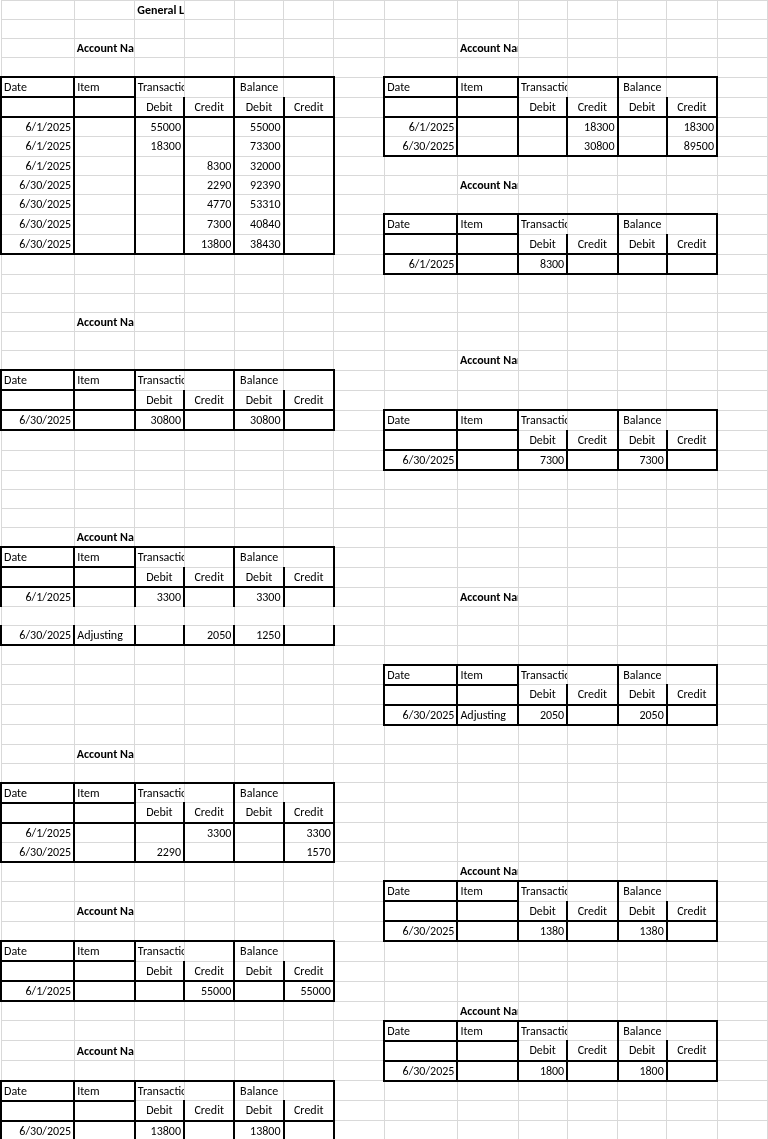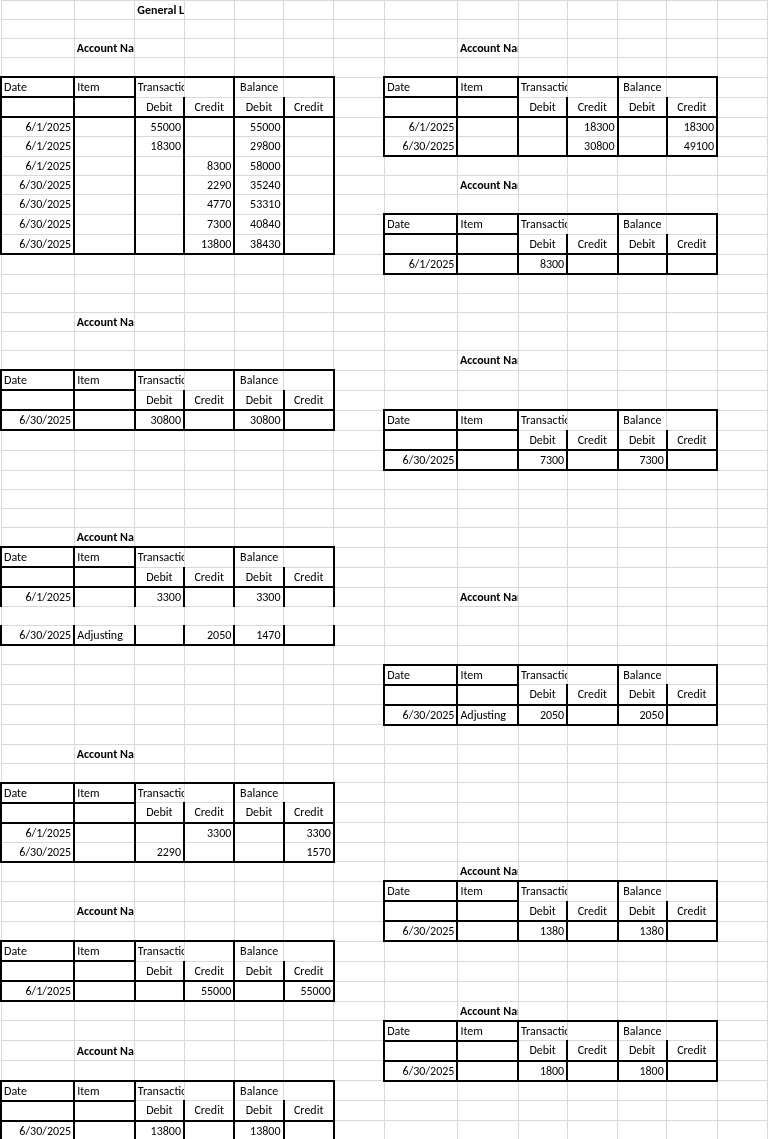--- a/index.html
+++ b/index.html
@@ -150,53 +150,53 @@
           <td class="ar bl br">18300</td>
           <td class="ar bl"></td>
           <td class="ar bl br">18300</td>
           <td></td>
         </tr>
         <tr>
           <td class="ar bl">6/1/2025</td>
           <td class="al bl"></td>
           <td class="ar bl">18300</td>
           <td class="ar bl br"></td>
-          <td class="ar bl">29800</td>
+          <td class="ar bl">73300</td>
           <td class="ar bl br"></td>
           <td></td>
           <td class="ar bl bb">6/30/2025</td>
           <td class="al bl bb"></td>
           <td class="ar bl bb"></td>
           <td class="ar bl br bb">30800</td>
           <td class="ar bl bb"></td>
-          <td class="ar bl br bb">49100</td>
+          <td class="ar bl br bb">89500</td>
           <td></td>
         </tr>
         <tr>
           <td class="ar bl">6/1/2025</td>
           <td class="al bl"></td>
           <td class="ar bl"></td>
           <td class="ar bl br">8300</td>
-          <td class="ar bl">58000</td>
+          <td class="ar bl">32000</td>
           <td class="ar bl br"></td>
           <td></td>
           <td></td>
           <td></td>
           <td></td>
           <td></td>
           <td></td>
           <td></td>
           <td></td>
         </tr>
         <tr>
           <td class="ar bl">6/30/2025</td>
           <td class="al bl"></td>
           <td class="ar bl"></td>
           <td class="ar bl br">2290</td>
-          <td class="ar bl">35240</td>
+          <td class="ar bl">92390</td>
           <td class="ar bl br"></td>
           <td></td>
           <td></td>
           <td class="b al">Account Name: Rent Expense</td>
           <td></td>
           <td></td>
           <td></td>
           <td></td>
           <td></td>
         </tr>
@@ -550,21 +550,21 @@
           <td></td>
           <td></td>
           <td></td>
           <td></td>
         </tr>
         <tr>
           <td class="ar bl bb">6/30/2025</td>
           <td class="al bl bb">Adjusting</td>
           <td class="ar bl bb"></td>
           <td class="ar bl br bb">2050</td>
-          <td class="ar bl bb">1470</td>
+          <td class="ar bl bb">1250</td>
           <td class="ar bl br bb"></td>
           <td></td>
           <td></td>
           <td></td>
           <td></td>
           <td></td>
           <td></td>
           <td></td>
           <td></td>
         </tr>

